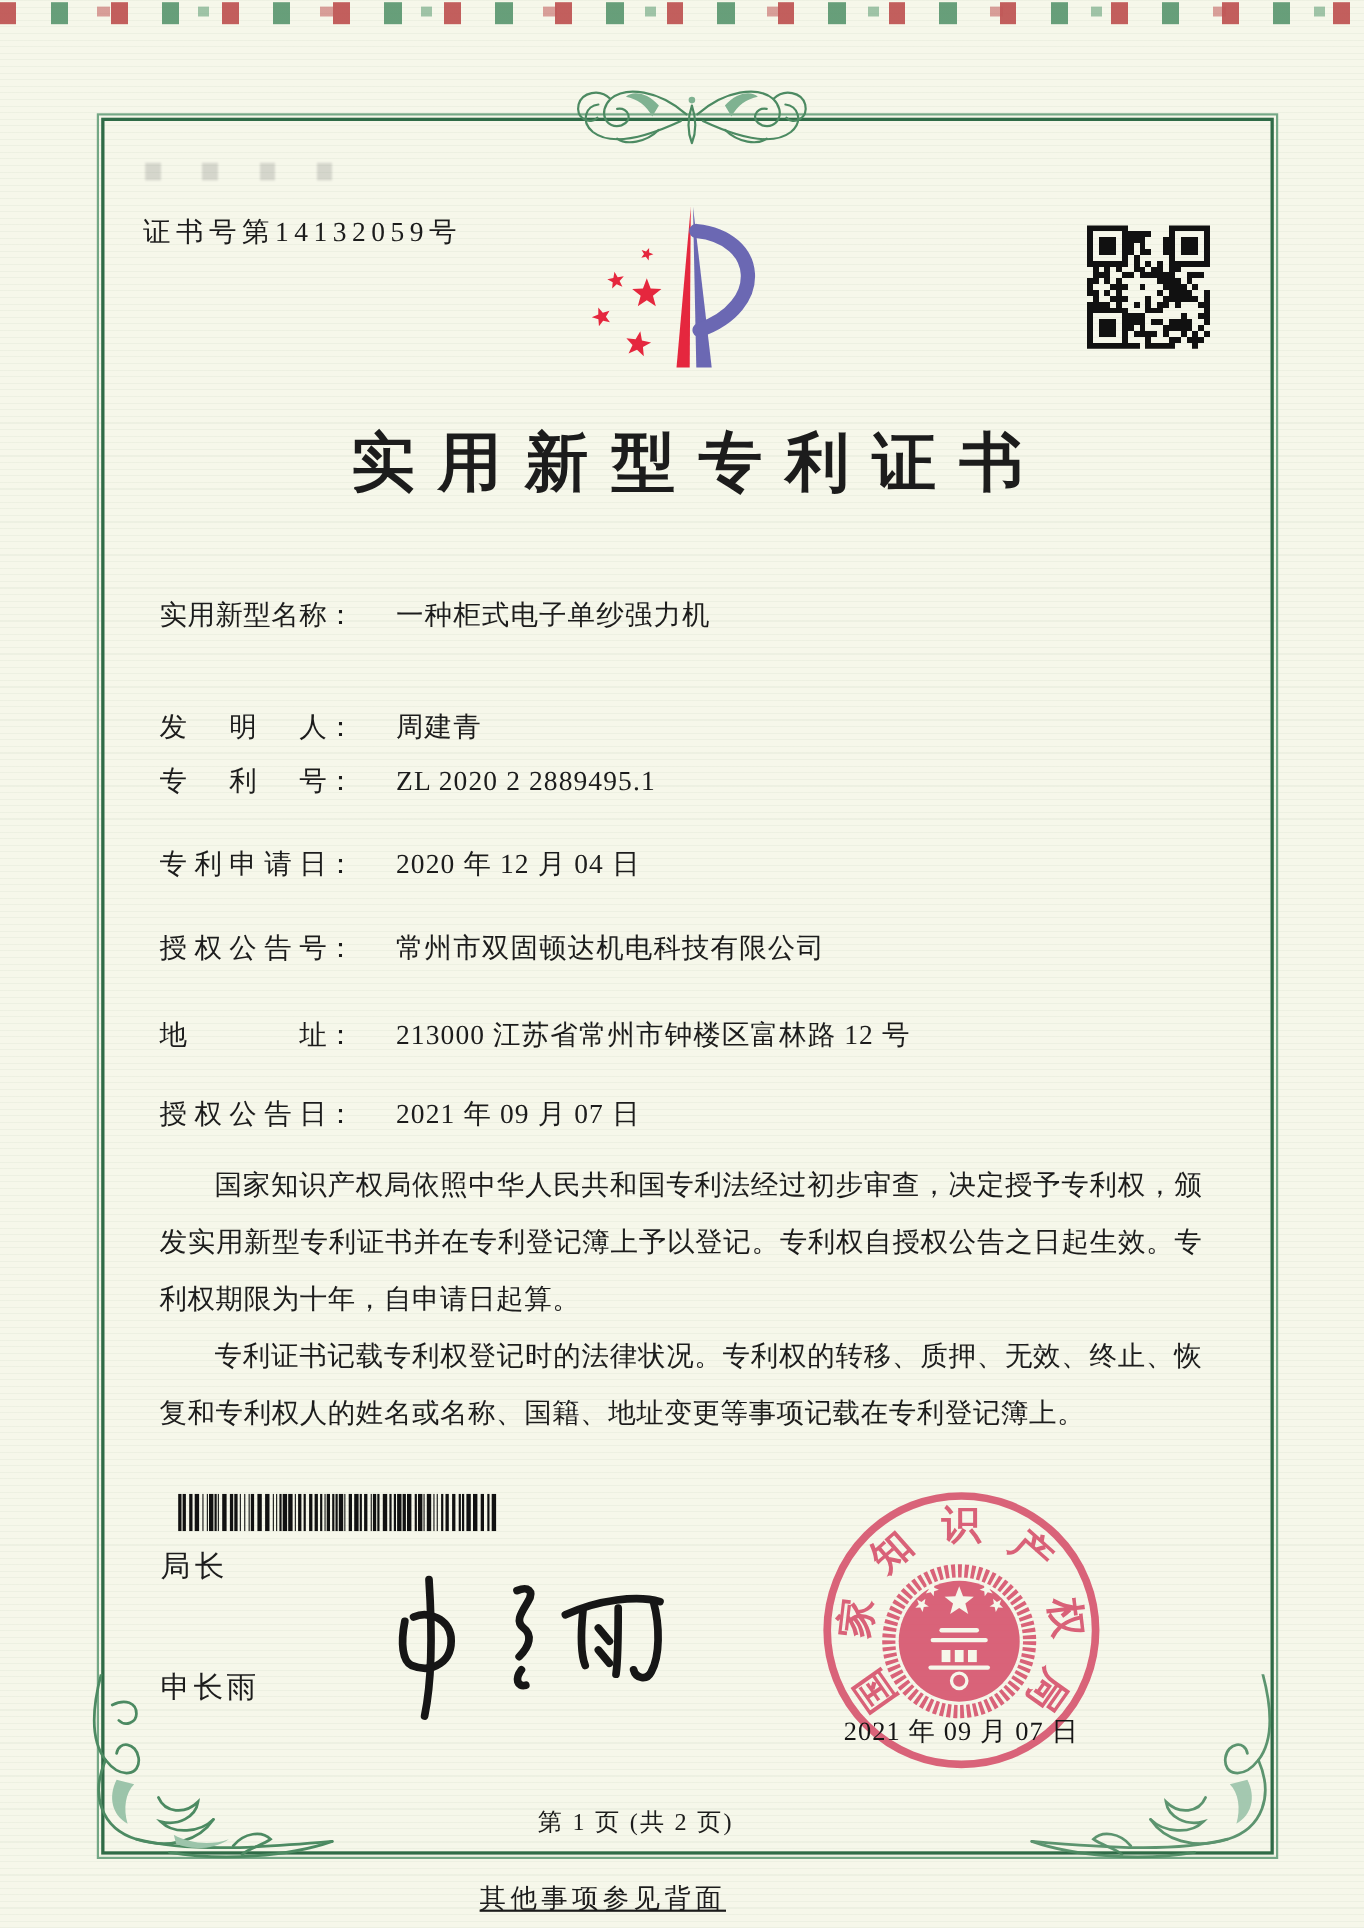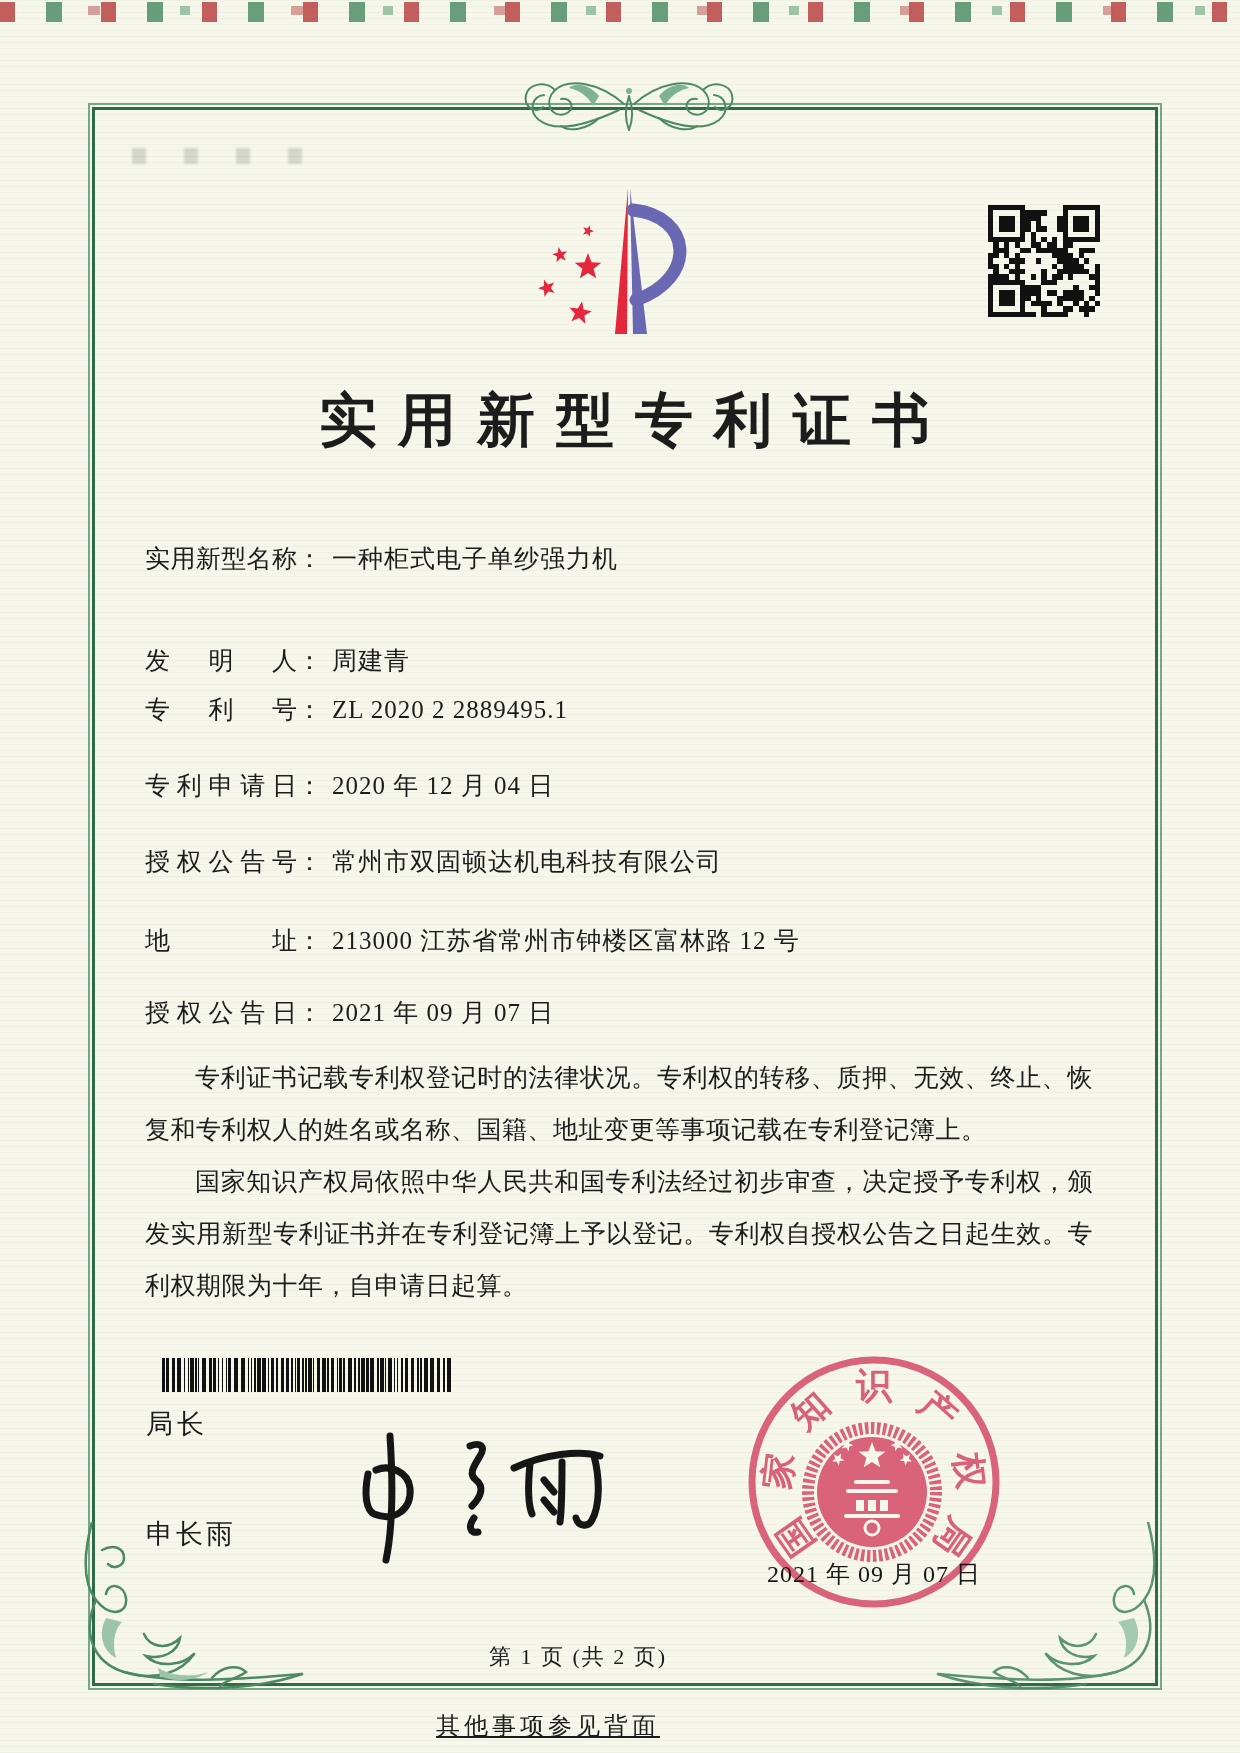--- a/index.html
+++ b/index.html
@@ -28,21 +28,21 @@
   .qr{position:absolute;left:988px;top:205px;width:112px;height:112px;}
   .logo{position:absolute;left:530px;top:176px;width:170px;height:162px;}
   .title{
     position:absolute;left:88px;top:382px;width:1070px;text-align:center;
     font-size:58px;font-weight:bold;letter-spacing:21px;padding-left:24px;box-sizing:border-box;
   }
   .fields{position:absolute;left:145px;top:0;width:960px;}
   .frow{position:absolute;left:0;width:960px;height:32px;font-size:25px;white-space:nowrap;}
   .flabel{display:inline-block;width:152px;text-align:justify;text-align-last:justify;vertical-align:bottom;}
   .fcolon{display:inline-block;margin-right:10px;}
-  .fvalue{letter-spacing:1px;}
+  .fvalue{letter-spacing:1px;margin-left:28px;}
   .pair2{position:absolute;left:420px;top:0;}
   .legal{position:absolute;left:145px;top:1052px;width:948px;}
   .legal p{margin:0;text-indent:2em;font-size:25px;line-height:52px;text-align:justify;letter-spacing:.5px;}
   .barcode{position:absolute;left:160px;top:1358px;width:292px;height:34px;}
   .director-title{position:absolute;left:146px;top:1406px;font-size:27px;letter-spacing:4px;}
   .director-name{position:absolute;left:146px;top:1516px;font-size:27px;letter-spacing:3px;text-align:right;}
   .signature{position:absolute;left:338px;top:1422px;width:290px;height:158px;z-index:2;}
   .seal{position:absolute;left:744px;top:1352px;width:260px;height:260px;z-index:3;opacity:.94;}
   .seal-ring{position:absolute;left:744px;top:1352px;width:260px;height:260px;z-index:3;pointer-events:none;opacity:.95;}
   .seal-char{position:absolute;left:50%;top:50%;font-size:36px;font-weight:bold;color:var(--seal,#d85a72);
@@ -82,20 +82,21 @@
       </g>
       <path d="M180,34 C176,46 176,58 180,68 M180,34 C184,46 184,58 180,68"></path>
     </g>
     <g fill="#7fb291" stroke="none">
       <path d="M150,34 C140,22 126,20 120,26 C130,28 139,34 144,44 Z"></path>
       <path d="M210,34 C220,22 234,20 240,26 C230,28 221,34 216,44 Z"></path>
       <circle cx="180" cy="29" r="3"></circle>
     </g>
   </svg>
 
+  <div class="cert-no">证书号第14132059号</div>
 
   <svg class="logo" viewBox="0 0 170 162">
     <g id="logo-stars" fill="#e5273e">
         <polygon points="60.1,49.4 60.1,53.6 64.0,55.2 60.0,56.6 59.7,60.8 57.1,57.4 53.0,58.4 55.5,54.9 53.3,51.3 57.3,52.6"></polygon>
         <polygon points="28.6,71.1 31.5,76.0 37.1,75.2 33.3,79.5 35.8,84.6 30.6,82.3 26.5,86.2 27.0,80.6 22.1,77.9 27.6,76.7"></polygon>
         <polygon points="58.0,77.0 61.5,86.2 71.3,86.7 63.6,92.8 66.2,102.3 58.0,96.9 49.8,102.3 52.4,92.8 44.7,86.7 54.5,86.2"></polygon>
         <polygon points="13.9,103.5 18.0,108.4 24.1,106.5 20.8,111.9 24.5,117.0 18.3,115.6 14.5,120.7 14.0,114.3 8.0,112.3 13.9,109.9"></polygon>
         <polygon points="52.1,125.2 53.6,133.5 61.9,135.3 54.5,139.4 55.3,147.8 49.1,142.0 41.4,145.3 45.0,137.7 39.4,131.4 47.8,132.5"></polygon>
       </g>
     <polygon points="98,12 85,158 97,158" fill="#e5273e"></polygon>
@@ -372,22 +373,22 @@
     </div>
     <div class="frow" style="top:924px">
       <span class="flabel">地址</span><span class="fcolon">：</span><span class="fvalue">213000 江苏省常州市钟楼区富林路 12 号</span>
     </div>
     <div class="frow" style="top:996px">
       <span class="flabel">授权公告日</span><span class="fcolon">：</span><span class="fvalue">2021 年 09 月 07 日</span>
     </div>
   </div>
 
   <div class="legal">
+    <p>国家知识产权局依照中华人民共和国专利法经过初步审查，决定授予专利权，颁发实用新型专利证书并在专利登记簿上予以登记。专利权自授权公告之日起生效。专利权期限为十年，自申请日起算。</p>
     <p>专利证书记载专利权登记时的法律状况。专利权的转移、质押、无效、终止、恢复和专利权人的姓名或名称、国籍、地址变更等事项记载在专利登记簿上。</p>
-    <p>国家知识产权局依照中华人民共和国专利法经过初步审查，决定授予专利权，颁发实用新型专利证书并在专利登记簿上予以登记。专利权自授权公告之日起生效。专利权期限为十年，自申请日起算。</p>
   </div>
 
   <svg class="barcode" viewBox="0 0 292 34" preserveAspectRatio="none">
     <g id="barcode-bars" fill="#111">
         <rect x="2" y="0" width="3" height="34"></rect>
         <rect x="6" y="0" width="3" height="34"></rect>
         <rect x="12" y="0" width="3" height="34"></rect>
         <rect x="17" y="0" width="4" height="34"></rect>
         <rect x="24" y="0" width="1" height="34"></rect>
         <rect x="28" y="0" width="1" height="34"></rect>

